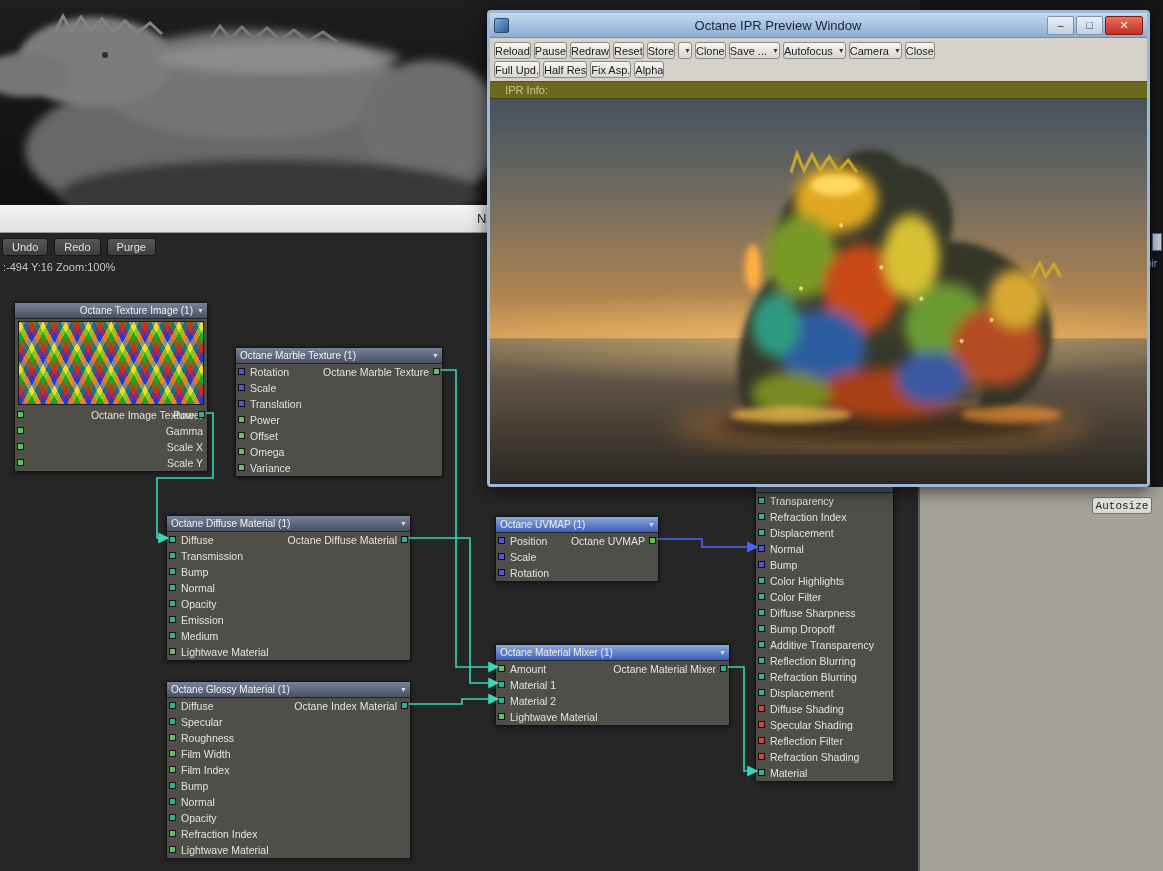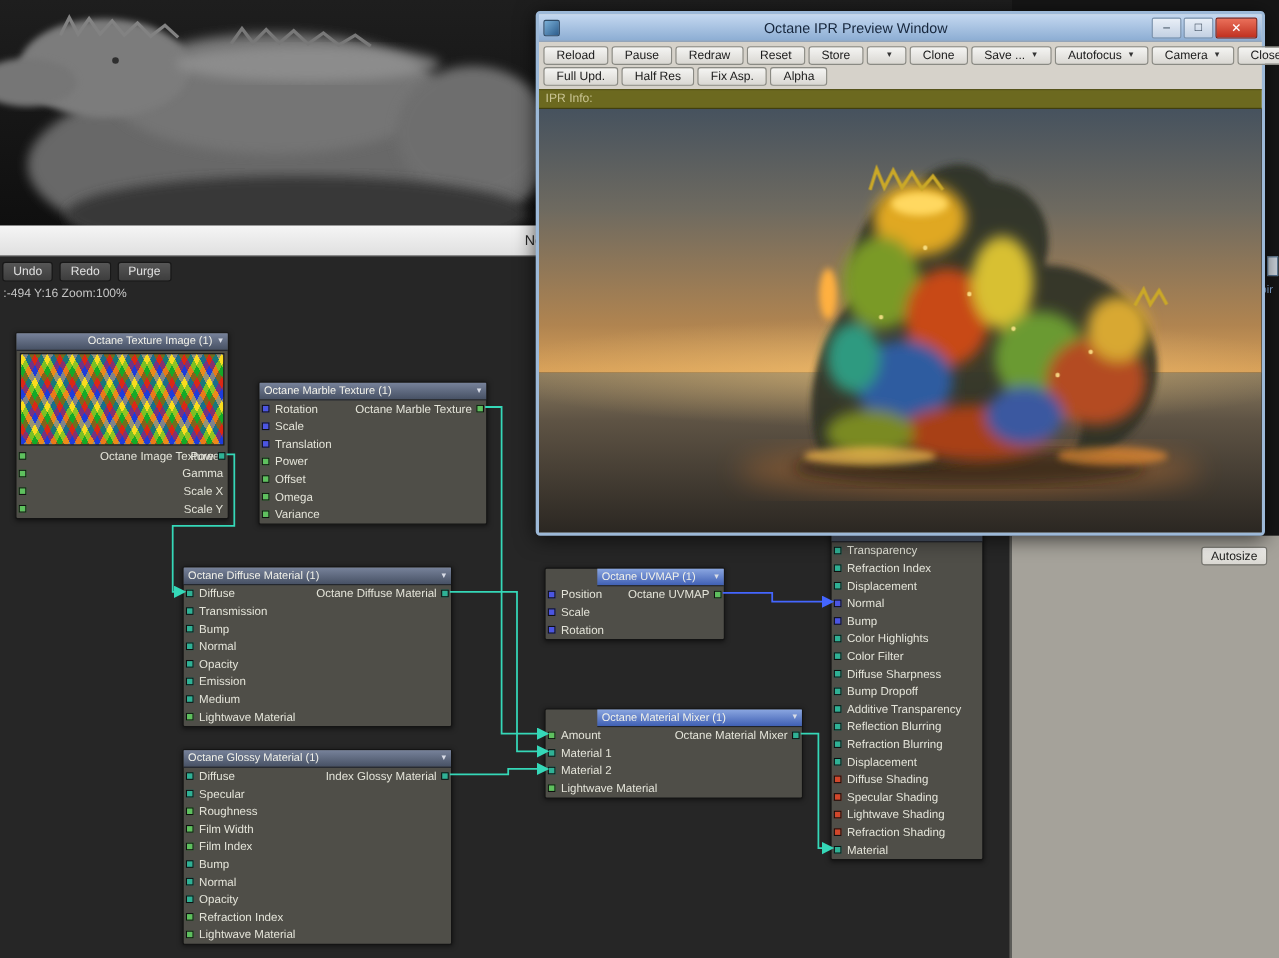--- a/index.html
+++ b/index.html
@@ -20,29 +20,29 @@
   .ebtn{background:linear-gradient(#565656,#3d3d3d);border:1px solid #181818;border-radius:3px;
     color:#e0e0e0;font-size:11px;height:18px;padding:0 9px;font-family:inherit;cursor:default;}
   #status-text{position:absolute;left:3px;top:261px;font-size:11px;color:#c6c6c6;white-space:pre;z-index:2;}
   
   #top-right-zone{position:absolute;left:920px;top:0;width:243px;height:487px;background:#161616;z-index:1;overflow:hidden;}
   .strip-thumb{position:absolute;left:232px;top:233px;width:8px;height:16px;background:#ccd4dc;border:1px solid #51708e;display:block;}
   .strip-text{position:absolute;left:226px;top:258px;font-size:10px;color:#8fb8e8;}
   #right-panel{position:absolute;left:918px;top:487px;width:245px;height:384px;background:#a5a29a;border-left:2px solid #5c5c58;z-index:1;}
   #autosize-btn{position:absolute;left:172px;top:10px;width:60px;height:17px;
     background:linear-gradient(#f2f1ee,#d9d7d1);border:1px solid #76756f;border-radius:3px;
-    font-size:11px;color:#1d1d1d;font-family:Liberation Sans, sans-serif;padding:0;cursor:default;}
+    font-size:11px;color:#1d1d1d;font-family:Liberation Mono, monospace;padding:0;cursor:default;}
   
   #node-layer{position:absolute;inset:0;z-index:2;}
   .node{position:absolute;background:#4f4e48;border:1px solid #141414;border-radius:2px;
     box-shadow:0 1px 5px rgba(0,0,0,.55);}
   .ntitle{height:15px;line-height:15px;position:relative;padding:0 14px 0 4px;
     background:linear-gradient(#77829a,#475164);border-bottom:1px solid #20242c;
     color:#f2f2ea;font-size:10px;white-space:nowrap;overflow:hidden;}
-  .node.selected .ntitle{background:linear-gradient(#8aa6e0,#4060b4);margin-left:47px;}
+  .node.selected .ntitle{background:linear-gradient(#8aa6e0,#4060b4);}
   .nta{position:absolute;right:3px;top:0;font-size:7px;color:#d8dce6;}
   .nthumb{height:82px;margin:2px 3px;border:1px solid #191919;
     background:
       repeating-linear-gradient(62deg, rgba(30,60,220,.55) 0 5px, rgba(220,40,20,.55) 5px 10px, rgba(20,170,40,.55) 10px 15px, rgba(250,220,30,.55) 15px 20px),
       repeating-linear-gradient(-62deg, #1e3cdc 0 5px, #dc2814 5px 10px, #14aa28 10px 15px, #fadc1e 15px 20px);}
   .nrow{height:16px;line-height:16px;position:relative;padding:0 4px;font-size:10.5px;color:#e3e3d8;white-space:nowrap;}
   .nlab{margin-left:10px;}
   .nout{position:absolute;right:13px;}
   .port{position:absolute;top:4px;width:7px;height:7px;border:1px solid #101010;box-sizing:border-box;}
   .port.in{left:2px;}
@@ -65,28 +65,28 @@
   #win-icon{width:13px;height:13px;flex:none;border:1px solid #2e4a66;border-radius:2px;
     background:linear-gradient(135deg,#7ab0d8,#2c5c8c);}
   #win-title{flex:1;text-align:center;font-size:13px;color:#16263c;}
   #win-controls{display:flex;gap:2px;flex:none;align-items:center;}
   .wbtn{height:17px;min-width:25px;display:flex;align-items:center;justify-content:center;
     font-size:11px;border-radius:2px;cursor:default;}
   .wbtn.min,.wbtn.max{background:linear-gradient(#e9eff7,#c2d0e2);border:1px solid #7e93ab;color:#1e2e40;}
   .wbtn.close{min-width:36px;background:linear-gradient(#ea705a,#c03020);border:1px solid #801d10;color:#fff;}
   #tbars{flex:none;background:#d6d2ca;padding:2px 4px 3px 4px;}
   .tb-row{display:flex;align-items:center;margin-top:2px;}
-  .tbtn{display:flex;align-items:center;height:17px;margin-right:3px;padding:0 11px;
+  .tbtn{display:flex;align-items:center;height:17px;margin-right:3px;padding:0 0;
     background:linear-gradient(#f5f5f3,#d9d7d2);border:1px solid #8a8a84;border-radius:3px;
     font-size:11px;color:#1b1b1b;font-family:inherit;cursor:default;white-space:pre;}
   .tbtn.gap{margin-left:0;}
   .tbtn .dd{font-size:7px;margin-left:5px;color:#333;}
   #ipr-info{flex:none;display:flex;background:#6c691f;border-top:1px solid #55521a;border-bottom:1px solid #44420f;
     padding:2px 6px;font-size:11px;color:#f5f2df;}
-  #ipr-info .ipr-label{flex:none;width:52px;color:#c9c493;}
+  #ipr-info .ipr-label{flex:none;width:52px;color:#c9c493;text-align:right;}
   #ipr-info .ipr-lines div{white-space:pre;line-height:13px;}
   #render-view{flex:1;background:#050505;overflow:hidden;position:relative;}
   #render-view svg{display:block;width:100%;height:100%;}
 </style>
 </head>
 <body>
 
 <div id="viewport">
   <svg width="920" height="205" viewBox="0 0 920 205">
     <defs>
@@ -159,21 +159,21 @@
       <div class="nrow"><span class="port in teal"></span><span class="nlab">Transmission</span></div>
       <div class="nrow"><span class="port in teal"></span><span class="nlab">Bump</span></div>
       <div class="nrow"><span class="port in teal"></span><span class="nlab">Normal</span></div>
       <div class="nrow"><span class="port in teal"></span><span class="nlab">Opacity</span></div>
       <div class="nrow"><span class="port in teal"></span><span class="nlab">Emission</span></div>
       <div class="nrow"><span class="port in teal"></span><span class="nlab">Medium</span></div>
       <div class="nrow"><span class="port in green"></span><span class="nlab">Lightwave Material</span></div>
     </div>
     <div class="node" style="left: 166px; top: 681px; width: 243px;">
       <div class="ntitle"><span class="ntl">Octane Glossy Material (1)</span><span class="nta">▼</span></div>
-      <div class="nrow"><span class="port in teal"></span><span class="nlab">Diffuse</span><span class="nout">Index Glossy Material</span><span class="port out teal"></span></div>
+      <div class="nrow"><span class="port in teal"></span><span class="nlab">Diffuse</span><span class="nout">Octane Index Material</span><span class="port out teal"></span></div>
       <div class="nrow"><span class="port in teal"></span><span class="nlab">Specular</span></div>
       <div class="nrow"><span class="port in green"></span><span class="nlab">Roughness</span></div>
       <div class="nrow"><span class="port in green"></span><span class="nlab">Film Width</span></div>
       <div class="nrow"><span class="port in green"></span><span class="nlab">Film Index</span></div>
       <div class="nrow"><span class="port in teal"></span><span class="nlab">Bump</span></div>
       <div class="nrow"><span class="port in teal"></span><span class="nlab">Normal</span></div>
       <div class="nrow"><span class="port in teal"></span><span class="nlab">Opacity</span></div>
       <div class="nrow"><span class="port in green"></span><span class="nlab">Refraction Index</span></div>
       <div class="nrow"><span class="port in green"></span><span class="nlab">Lightwave Material</span></div>
     </div>
@@ -200,21 +200,21 @@
       <div class="nrow"><span class="port in teal"></span><span class="nlab">Color Highlights</span></div>
       <div class="nrow"><span class="port in teal"></span><span class="nlab">Color Filter</span></div>
       <div class="nrow"><span class="port in teal"></span><span class="nlab">Diffuse Sharpness</span></div>
       <div class="nrow"><span class="port in teal"></span><span class="nlab">Bump Dropoff</span></div>
       <div class="nrow"><span class="port in teal"></span><span class="nlab">Additive Transparency</span></div>
       <div class="nrow"><span class="port in teal"></span><span class="nlab">Reflection Blurring</span></div>
       <div class="nrow"><span class="port in teal"></span><span class="nlab">Refraction Blurring</span></div>
       <div class="nrow"><span class="port in teal"></span><span class="nlab">Displacement</span></div>
       <div class="nrow"><span class="port in red"></span><span class="nlab">Diffuse Shading</span></div>
       <div class="nrow"><span class="port in red"></span><span class="nlab">Specular Shading</span></div>
-      <div class="nrow"><span class="port in red"></span><span class="nlab">Lightwave Shading</span></div>
+      <div class="nrow"><span class="port in red"></span><span class="nlab">Reflection Filter</span></div>
       <div class="nrow"><span class="port in red"></span><span class="nlab">Refraction Shading</span></div>
       <div class="nrow"><span class="port in teal"></span><span class="nlab">Material</span></div>
     </div>
   </div>
 
 <svg id="wire-layer" width="1163" height="871">
   <defs>
     <marker id="arr-g" markerWidth="8" markerHeight="8" refX="0.5" refY="3.5" orient="auto">
       <path d="M0,0 L7,3.5 L0,7 Z" fill="#35d8b8"></path>
     </marker>

